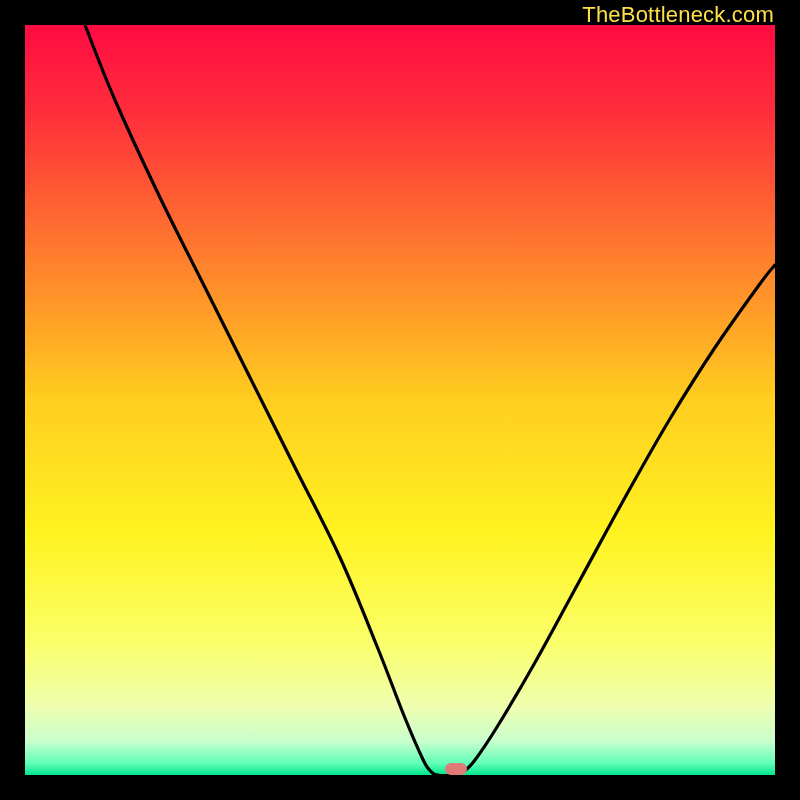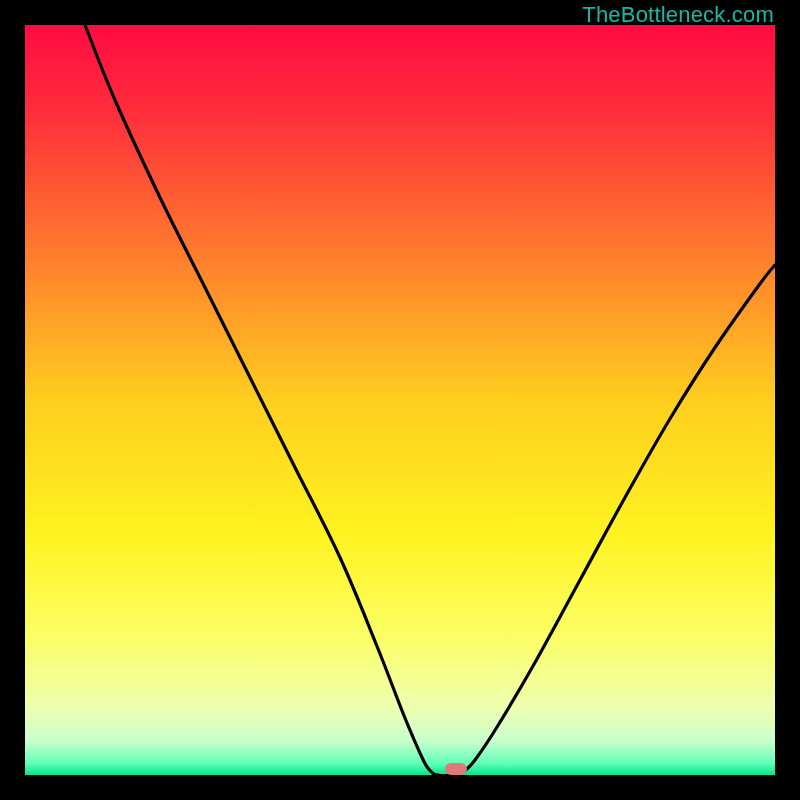--- a/index.html
+++ b/index.html
@@ -29,21 +29,21 @@
     width: 750px;
     height: 750px;
   }
   .watermark {
     position: absolute;
     top: 2px;
     right: 26px;
     font-family: Arial, Helvetica, sans-serif;
     font-size: 22px;
     font-weight: 500;
-    color: #14b8a6;
+    color: #fde047;
     letter-spacing: 0.2px;
   }
   svg.curve {
     position: absolute;
     left: 0;
     top: 0;
     width: 750px;
     height: 750px;
   }
   .marker {

